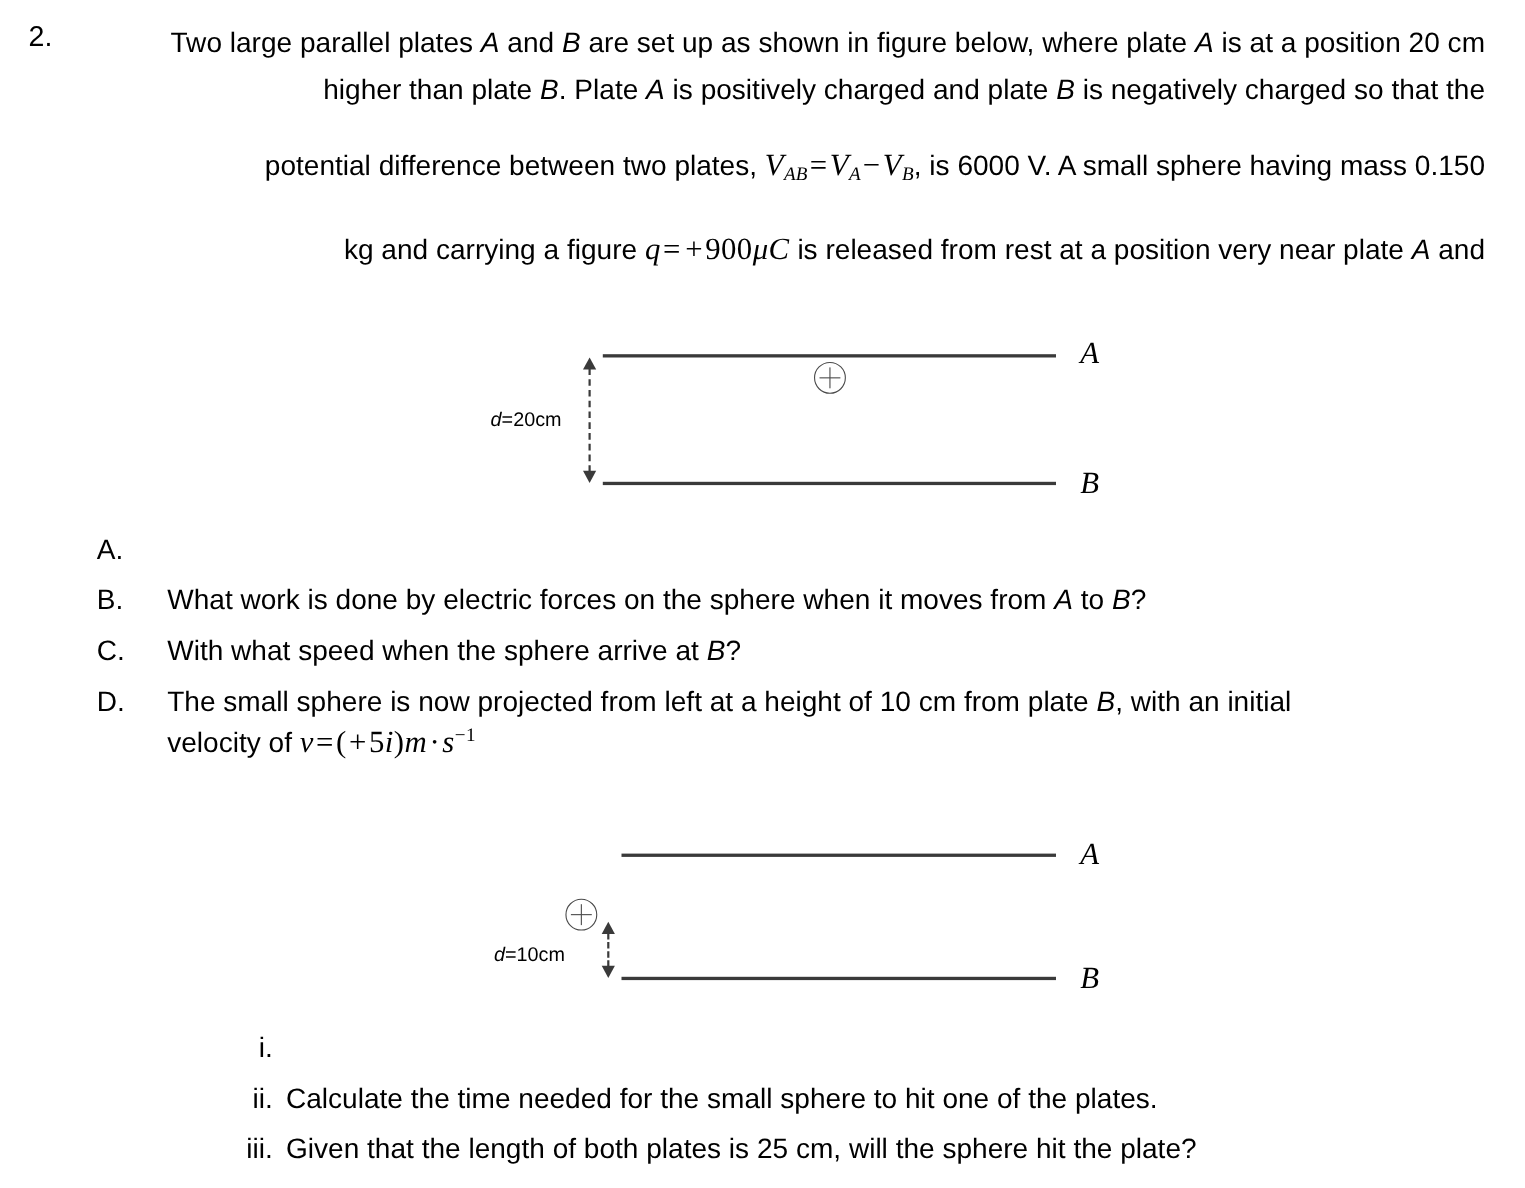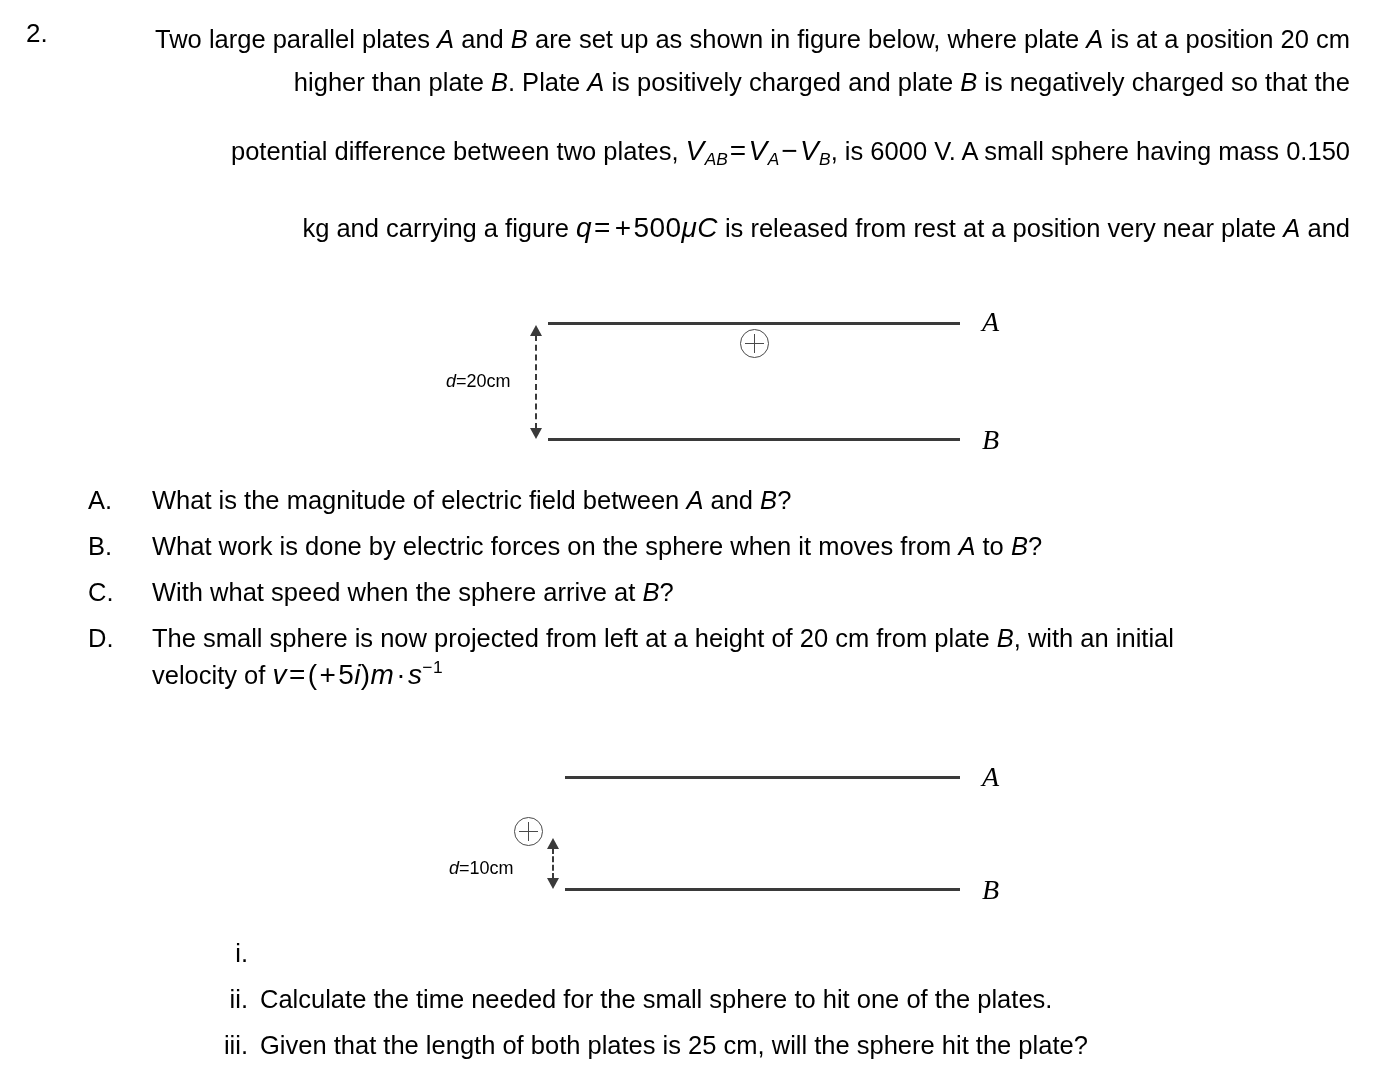--- a/index.html
+++ b/index.html
@@ -43,21 +43,21 @@
   .q-body p {
     margin: 0;
   }
   .para-gap {
     margin-top: 25px !important;
   }
   .it { font-style: italic; }
 
   
   .math {
-    font-family: Liberation Sans, sans-serif;
+    font-family: Liberation Serif, serif;
     font-style: italic;
     font-size: 28px;
     white-space: nowrap;
     letter-spacing: 0.4px;
   }
   .math .op {
     font-style: normal;
     padding: 0 2px;
   }
   .math .num {
@@ -203,21 +203,21 @@
 <body>
 
 <div class="question">
   <div class="q-number">2.</div>
 
   <div class="q-body">
     <p><span>Two large parallel plates </span><span class="it">A</span><span> and </span><span class="it">B</span><span> are set up as shown in figure below, where plate </span><span class="it">A</span><span> is at a position 20 cm higher than plate </span><span class="it">B</span><span>. Plate </span><span class="it">A</span><span> is positively charged and plate </span><span class="it">B</span><span> is negatively charged so that the</span></p>
 
     <p class="para-gap"><span>potential difference between two plates, </span><span class="math"><span>V</span><sub>AB</sub><span class="op">=</span><span>V</span><sub>A</sub><span class="op">−</span><span>V</span><sub>B</sub></span><span>, is 6000 V. A small sphere having mass 0.150</span></p>
 
-    <p class="para-gap"><span>kg and carrying a figure </span><span class="math"><span>q</span><span class="op">=</span><span class="op">+</span><span class="num">500</span><span>μ</span><span>C</span></span><span> is released from rest at a position very near plate </span><span class="it">A</span><span> and</span></p>
+    <p class="para-gap"><span>kg and carrying a figure </span><span class="math"><span>q</span><span class="op">=</span><span class="op">+</span><span class="num">900</span><span>μ</span><span>C</span></span><span> is released from rest at a position very near plate </span><span class="it">A</span><span> and</span></p>
 
   </div>
 </div>
 
 <div class="figure fig1">
   <div class="plate" style="left:548px; top:22px; width:412px;"></div>
   <div class="plate" style="left:548px; top:138px; width:412px;"></div>
 
   <div class="plate-label" style="left:982px; top:8px;">A</div>
   <div class="plate-label" style="left:982px; top:126px;">B</div>
@@ -247,33 +247,32 @@
   </div>
 
   <div class="dim-label" style="left:449px; top:114px;"><span class="d">d</span><span>=10cm</span></div>
 
   <div class="charge" style="left:514px; top:72px;"></div>
 </div>
 
 <div class="sub-list alpha-list">
   <div class="sub-row">
     <span class="marker">A.</span>
-    <span class="sub-text"><span>What is the magnitude of electric field between </span><span class="it">A</span><span> and </span><span class="it">B</span><span>?</span></span>
   </div>
   <div class="sub-row">
     <span class="marker">B.</span>
     <span class="sub-text"><span>What work is done by electric forces on the sphere when it moves from </span><span class="it">A</span><span> to </span><span class="it">B</span><span>?</span></span>
   </div>
   <div class="sub-row">
     <span class="marker">C.</span>
     <span class="sub-text"><span>With what speed when the sphere arrive at </span><span class="it">B</span><span></span><span class="it"></span><span>?</span></span>
   </div>
   <div class="sub-row">
     <span class="marker">D.</span>
-    <span class="sub-text"><span>The small sphere is now projected from left at a height of 20 cm from plate </span><span class="it">B</span><span>, with an initial</span><span class="it"></span><span></span></span>
+    <span class="sub-text"><span>The small sphere is now projected from left at a height of 10 cm from plate </span><span class="it">B</span><span>, with an initial</span><span class="it"></span><span></span></span>
   </div>
 </div>
 
 <div class="d-cont">
   <span>velocity of </span><span class="math"><span>v</span><span class="op">=</span><span class="upr">(</span><span class="op">+</span><span class="num">5</span><span>i</span><span class="upr">)</span><span>m</span><span class="op">·</span><span>s</span><sup>−1</sup></span>
 </div>
 
 <div class="sub-list roman-list">
   <div class="sub-row">
     <span class="marker">i.</span>

